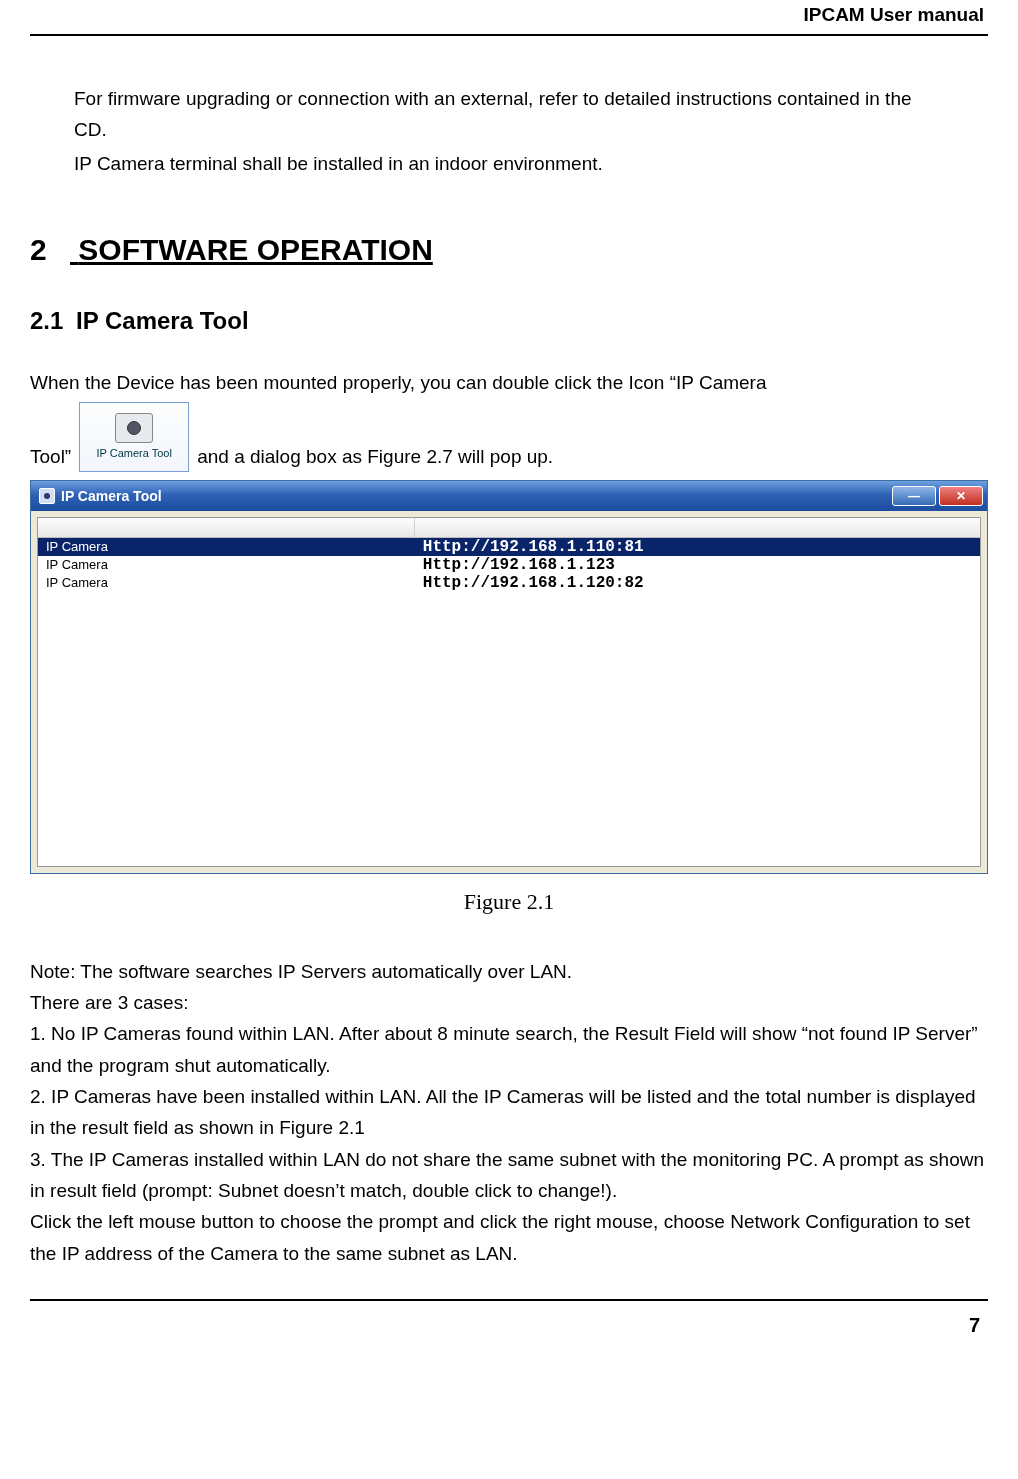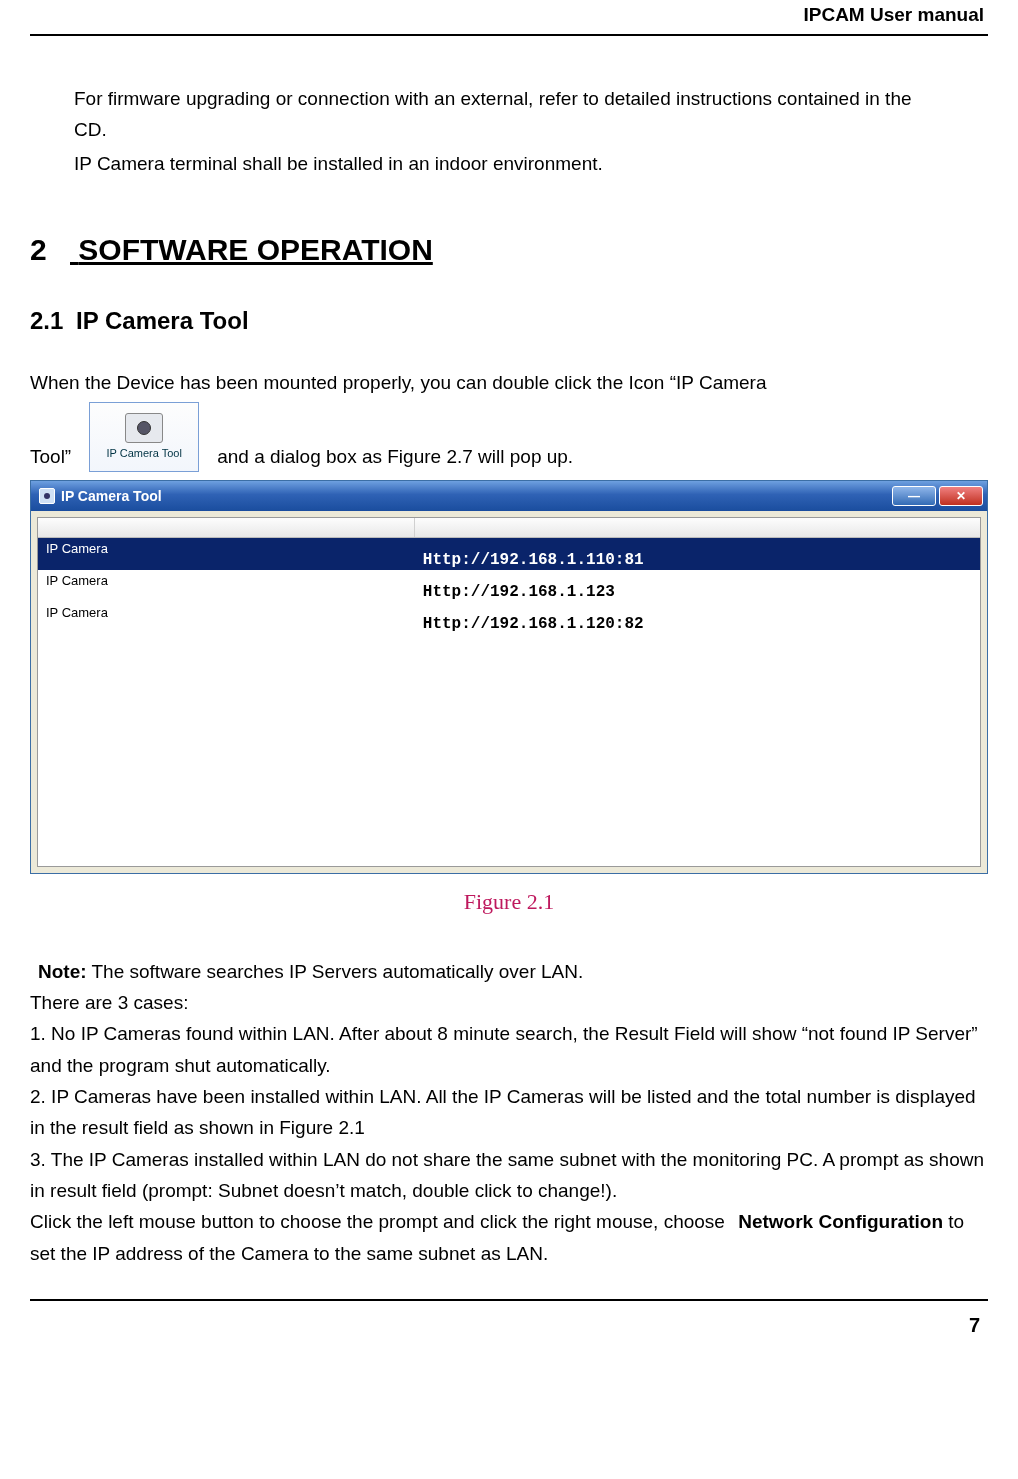--- a/index.html
+++ b/index.html
@@ -30,21 +30,21 @@
       padding-left: 0;
       text-decoration: underline;
     }
     h2.section .num { display:inline-block; width: 40px; }
     h3.subsection {
       font-size: 24px;
       font-weight: bold;
       margin-bottom: 28px;
     }
     h3.subsection .num { display:inline-block; margin-right: 6px; }
-    .inline-row { display: flex; align-items: flex-end; flex-wrap: wrap; gap: 14px; }
+    .inline-row { display: flex; align-items: flex-end; flex-wrap: wrap; gap: 4px; }
     .desktop-icon {
       width: 110px;
       height: 70px;
       border: 1px solid #7a9fd6;
       background: linear-gradient(#fdfdfd,#f2f6fc);
       display: inline-flex;
       flex-direction: column;
       align-items: center;
       justify-content: center;
       font-size: 10px;
@@ -112,35 +112,36 @@
     }
     .col-a { width: 40%; border-right:1px solid #d0d0d0; padding:2px 6px;}
     .col-b { width: 60%; padding:2px 6px;}
     .list-row {
       display:flex;
       font-family: "Courier New", monospace;
       font-size:16px;
       font-weight: bold;
       color:#000;
       padding: 0 0;
-      height:32px;
+      height:18px;
+      align-items:center;
     }
     .list-row.selected { background:#0a246a; color:#fff;}
     .cell-a { width:40%; padding:1px 8px; font-family: Tahoma, sans-serif; font-weight:normal; font-size:13px;}
     .list-row.selected .cell-a { color:#fff; }
     .cell-b { width:60%; padding:10px 8px;}
     .figure-caption {
       text-align:center;
       font-size:22px;
-      color:#be185d;
+      color:#000000;
       margin: 10px 0 36px;
       font-family: "Times New Roman", serif;
     }
     .wide-para { line-height:1.65; }
-    .bold { font-weight:bold;margin-left:8px; }
+    .bold { font-weight:normal; }
     .footer {
       border-top:2px solid #000;
       margin-top: 30px;
       padding-top: 8px;
       text-align:right;
       font-weight:bold;
       font-size:20px;
       padding-right: 8px;
     }
     .nosel { user-select:none; }

